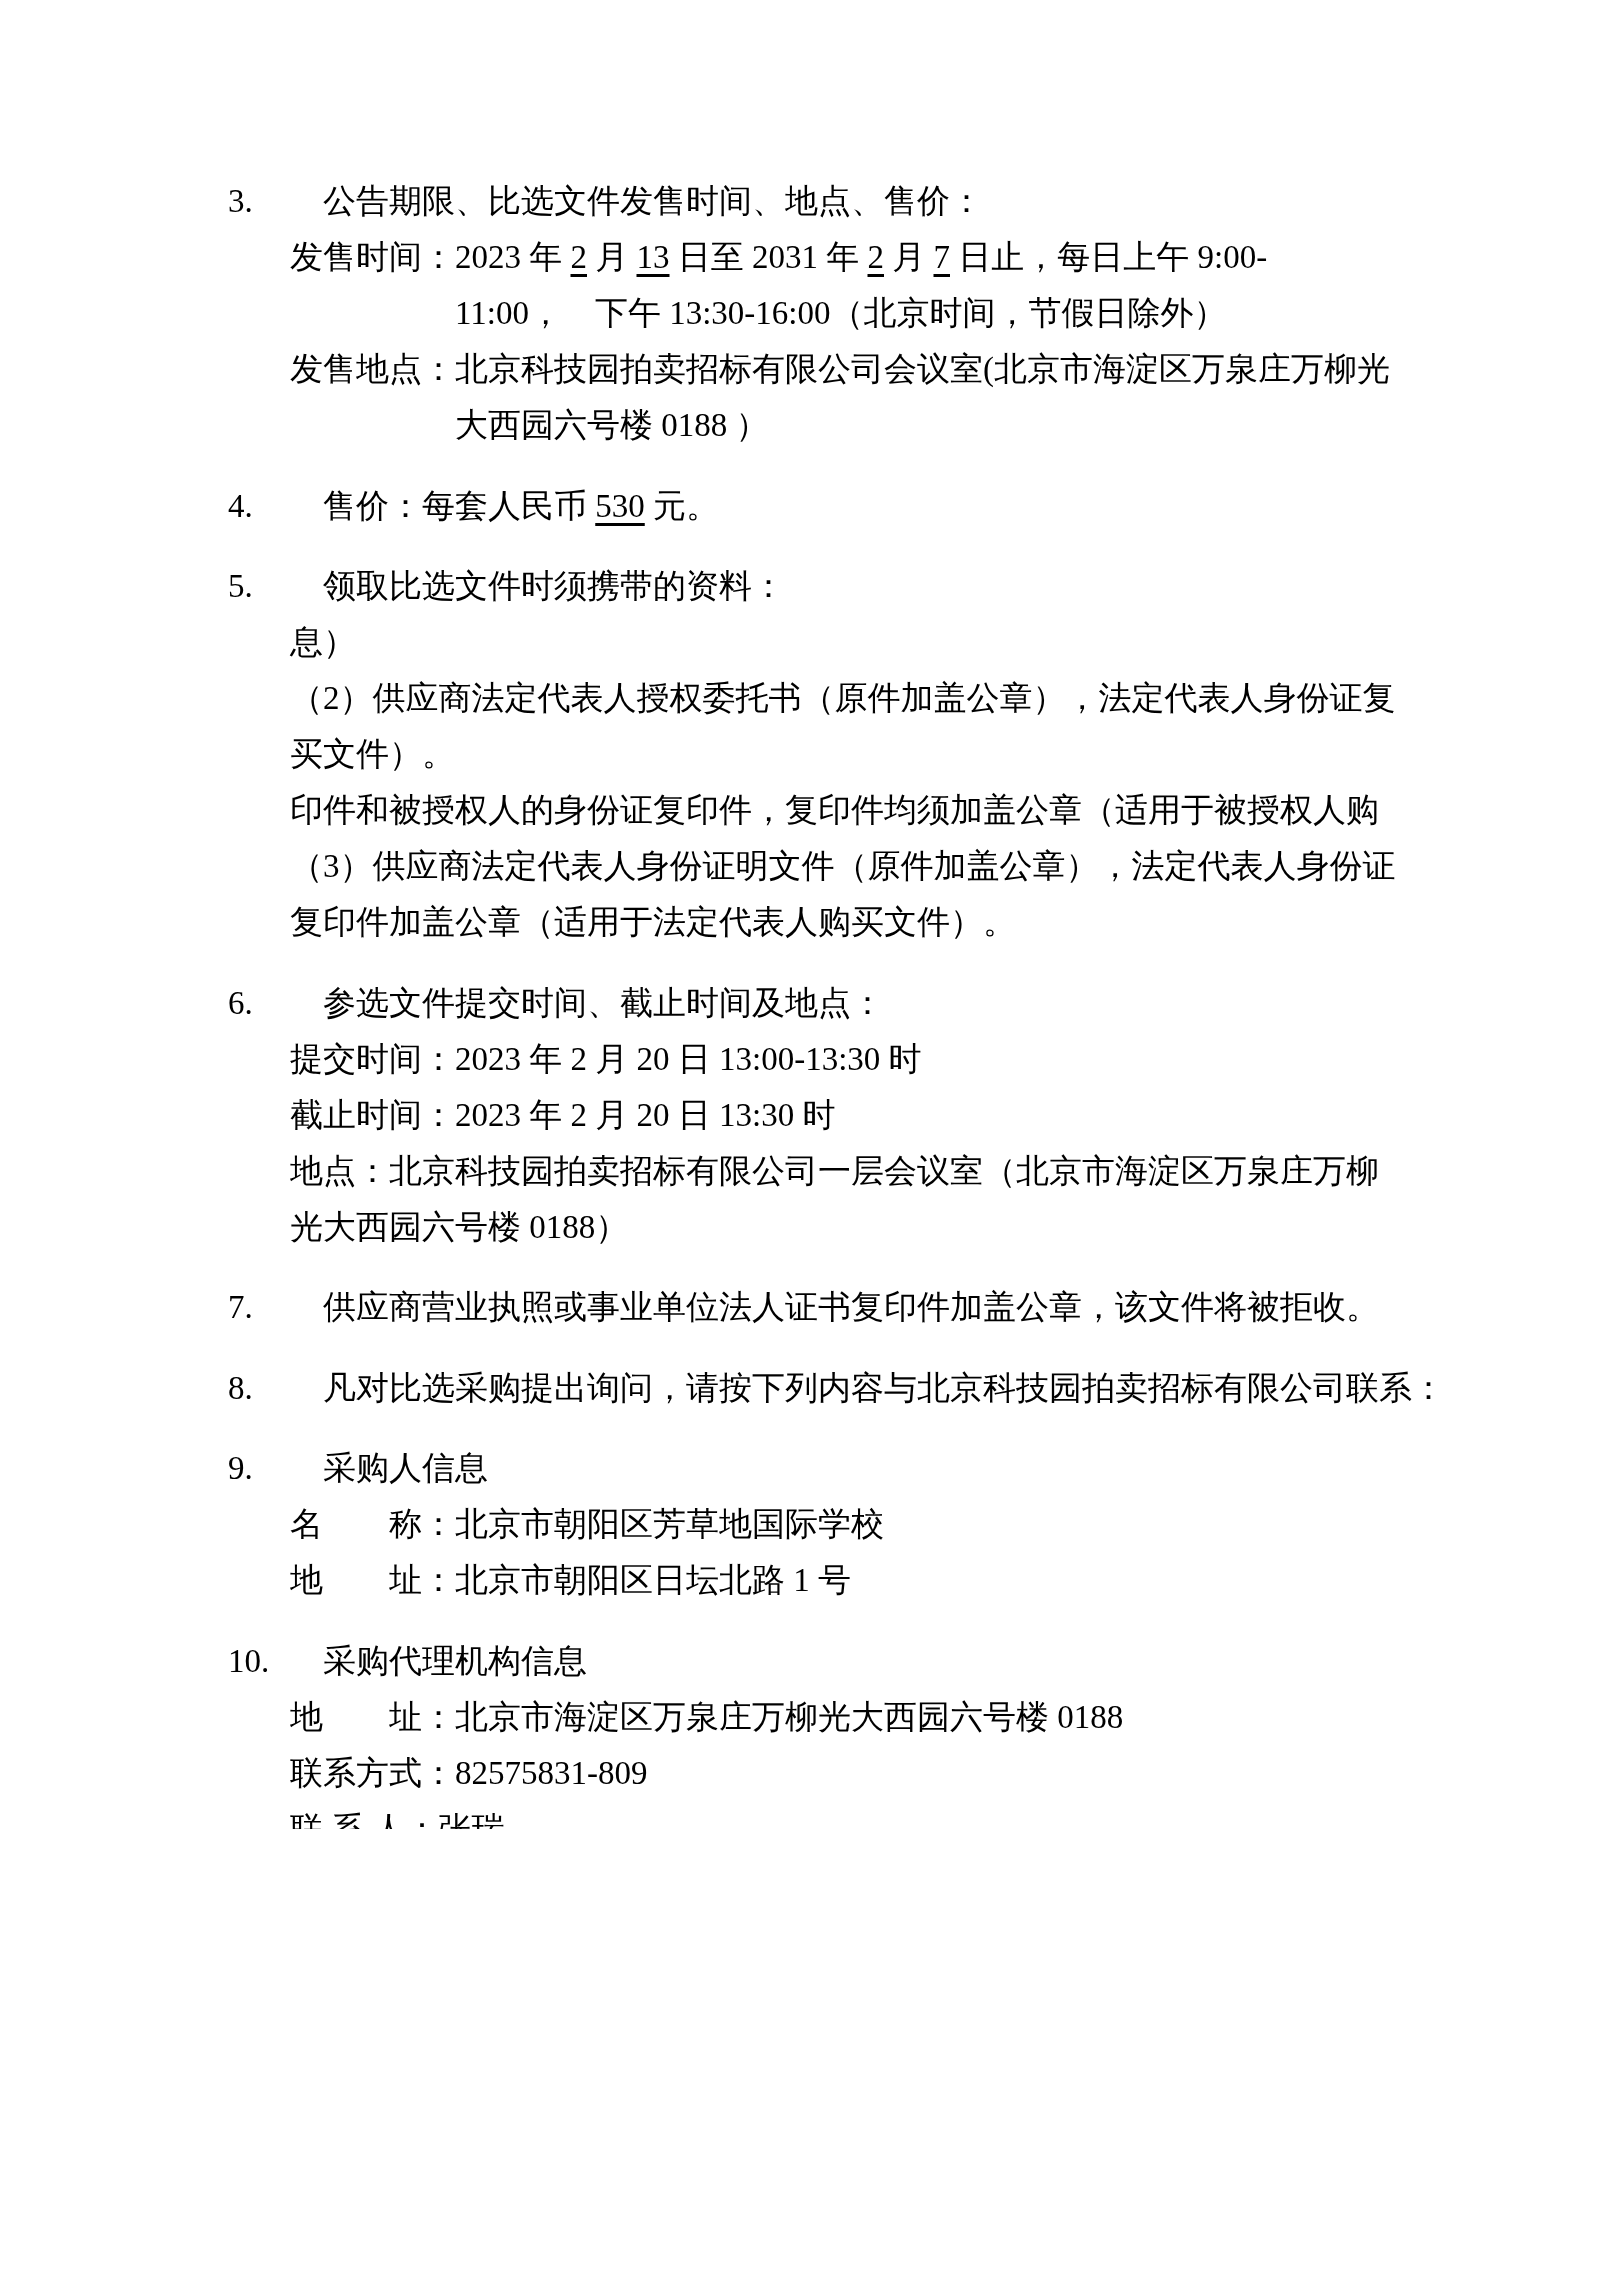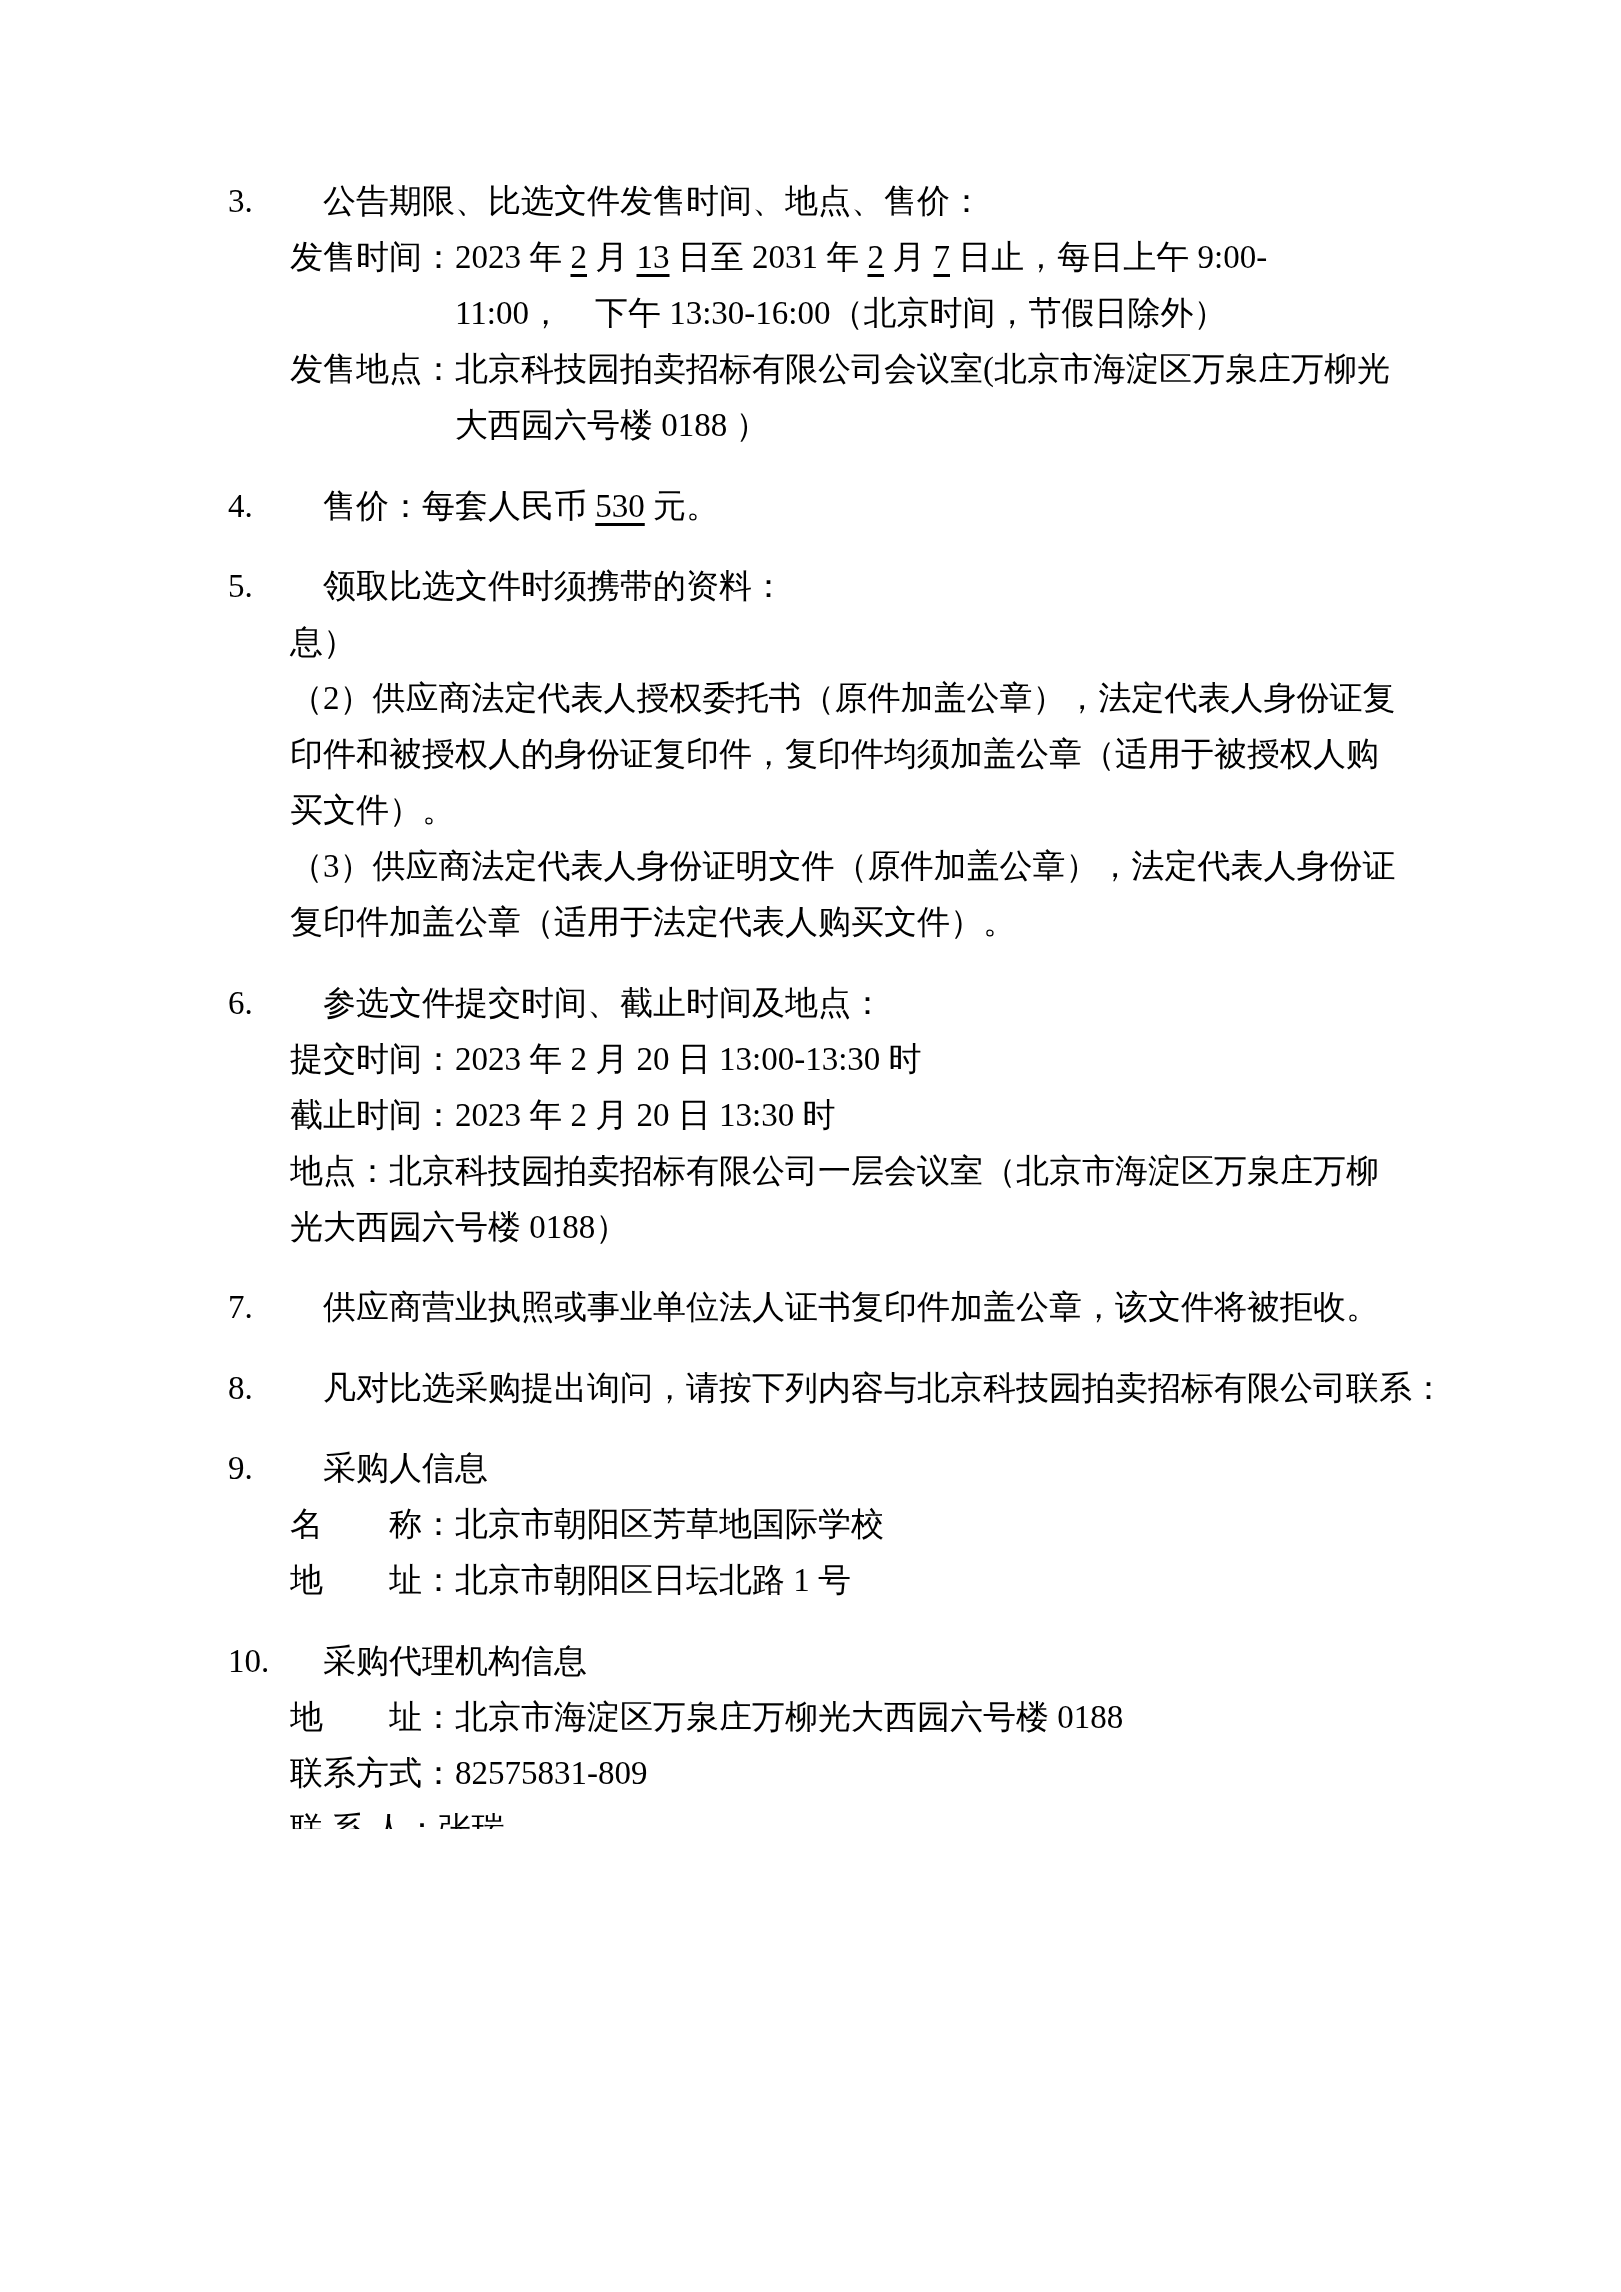--- a/index.html
+++ b/index.html
@@ -44,22 +44,22 @@
 <div class="page" style="background: rgb(255, 255, 255); color: rgb(0, 0, 0);">
     <div class="line head"><span class="num">3.</span><span>公告期限、比选文件发售时间、地点、售价：</span></div>
     <div class="line body"><span>发售时间：2023 年 </span><span class="u">2</span><span> 月 </span><span class="u">13</span><span> 日至 2031 年 </span><span class="u">2</span><span> 月 </span><span class="u">7</span><span> 日止，每日上午 9:00-</span></div>
     <div class="line cont"><span>11:00，　下午 13:30-16:00（北京时间，节假日除外）</span></div>
     <div class="line body"><span>发售地点：北京科技园拍卖招标有限公司会议室(北京市海淀区万泉庄万柳光</span></div>
     <div class="line cont"><span>大西园六号楼 0188 ）</span></div>
     <div class="line head gap"><span class="num">4.</span><span>售价：每套人民币 </span><span class="u">530</span><span> 元。</span></div>
     <div class="line head gap"><span class="num">5.</span><span>领取比选文件时须携带的资料：</span></div>
     <div class="line body"><span>息）</span></div>
     <div class="line body"><span>（2）供应商法定代表人授权委托书（原件加盖公章），法定代表人身份证复</span></div>
+    <div class="line body"><span>买文件）。</span></div>
     <div class="line body"><span>印件和被授权人的身份证复印件，复印件均须加盖公章（适用于被授权人购</span></div>
-    <div class="line body"><span>买文件）。</span></div>
     <div class="line body"><span>（3）供应商法定代表人身份证明文件（原件加盖公章），法定代表人身份证</span></div>
     <div class="line body"><span>复印件加盖公章（适用于法定代表人购买文件）。</span></div>
     <div class="line head gap"><span class="num">6.</span><span>参选文件提交时间、截止时间及地点：</span></div>
     <div class="line body"><span>提交时间：2023 年 2 月 20 日 13:00-13:30 时</span></div>
     <div class="line body"><span>截止时间：2023 年 2 月 20 日 13:30 时</span></div>
     <div class="line body"><span>地点：北京科技园拍卖招标有限公司一层会议室（北京市海淀区万泉庄万柳</span></div>
     <div class="line body"><span>光大西园六号楼 0188）</span></div>
     <div class="line head gap"><span class="num">7.</span><span>供应商营业执照或事业单位法人证书复印件加盖公章，该文件将被拒收。</span></div>
     <div class="line head gap"><span class="num">8.</span><span>凡对比选采购提出询问，请按下列内容与北京科技园拍卖招标有限公司联系：</span></div>
     <div class="line head gap"><span class="num">9.</span><span>采购人信息</span></div>

